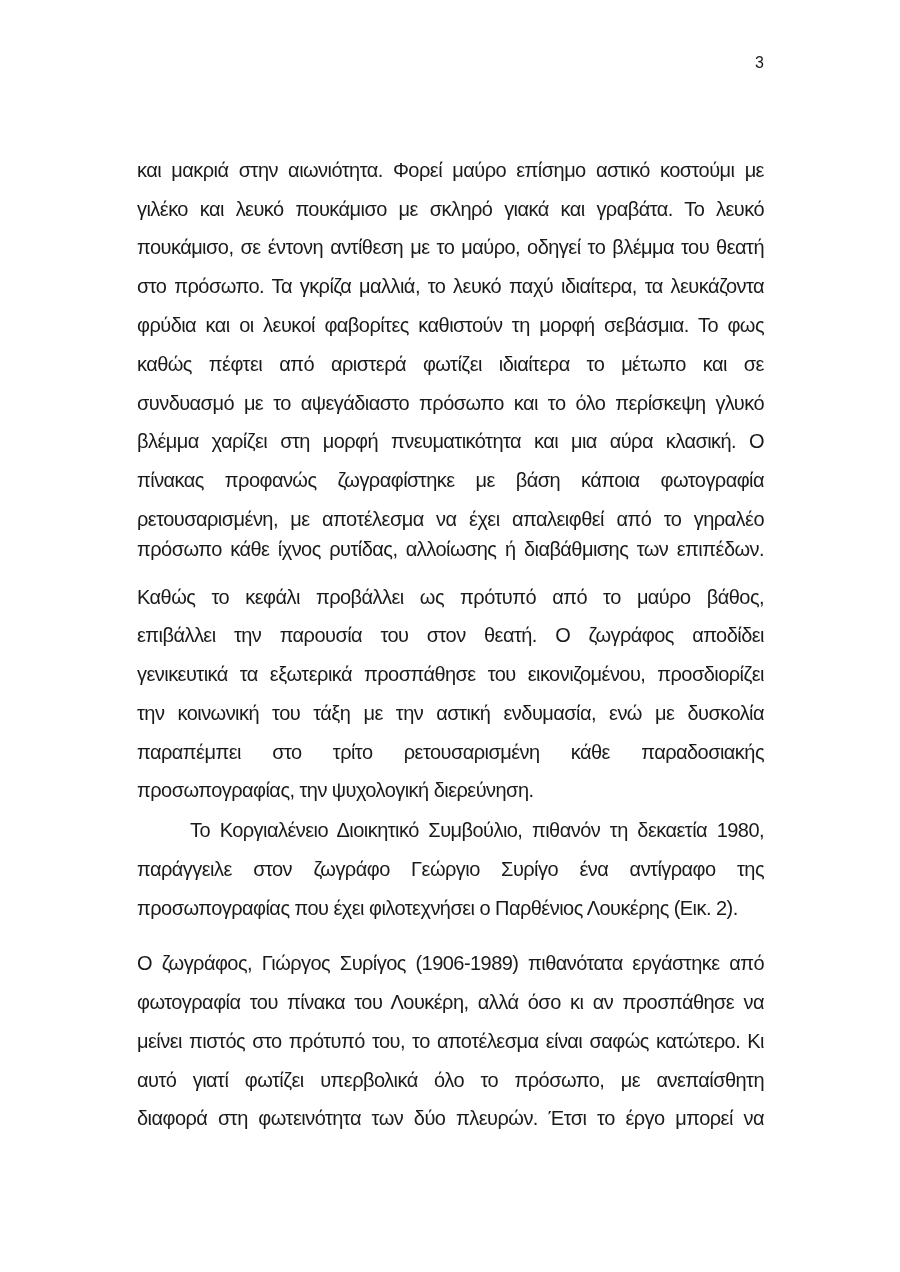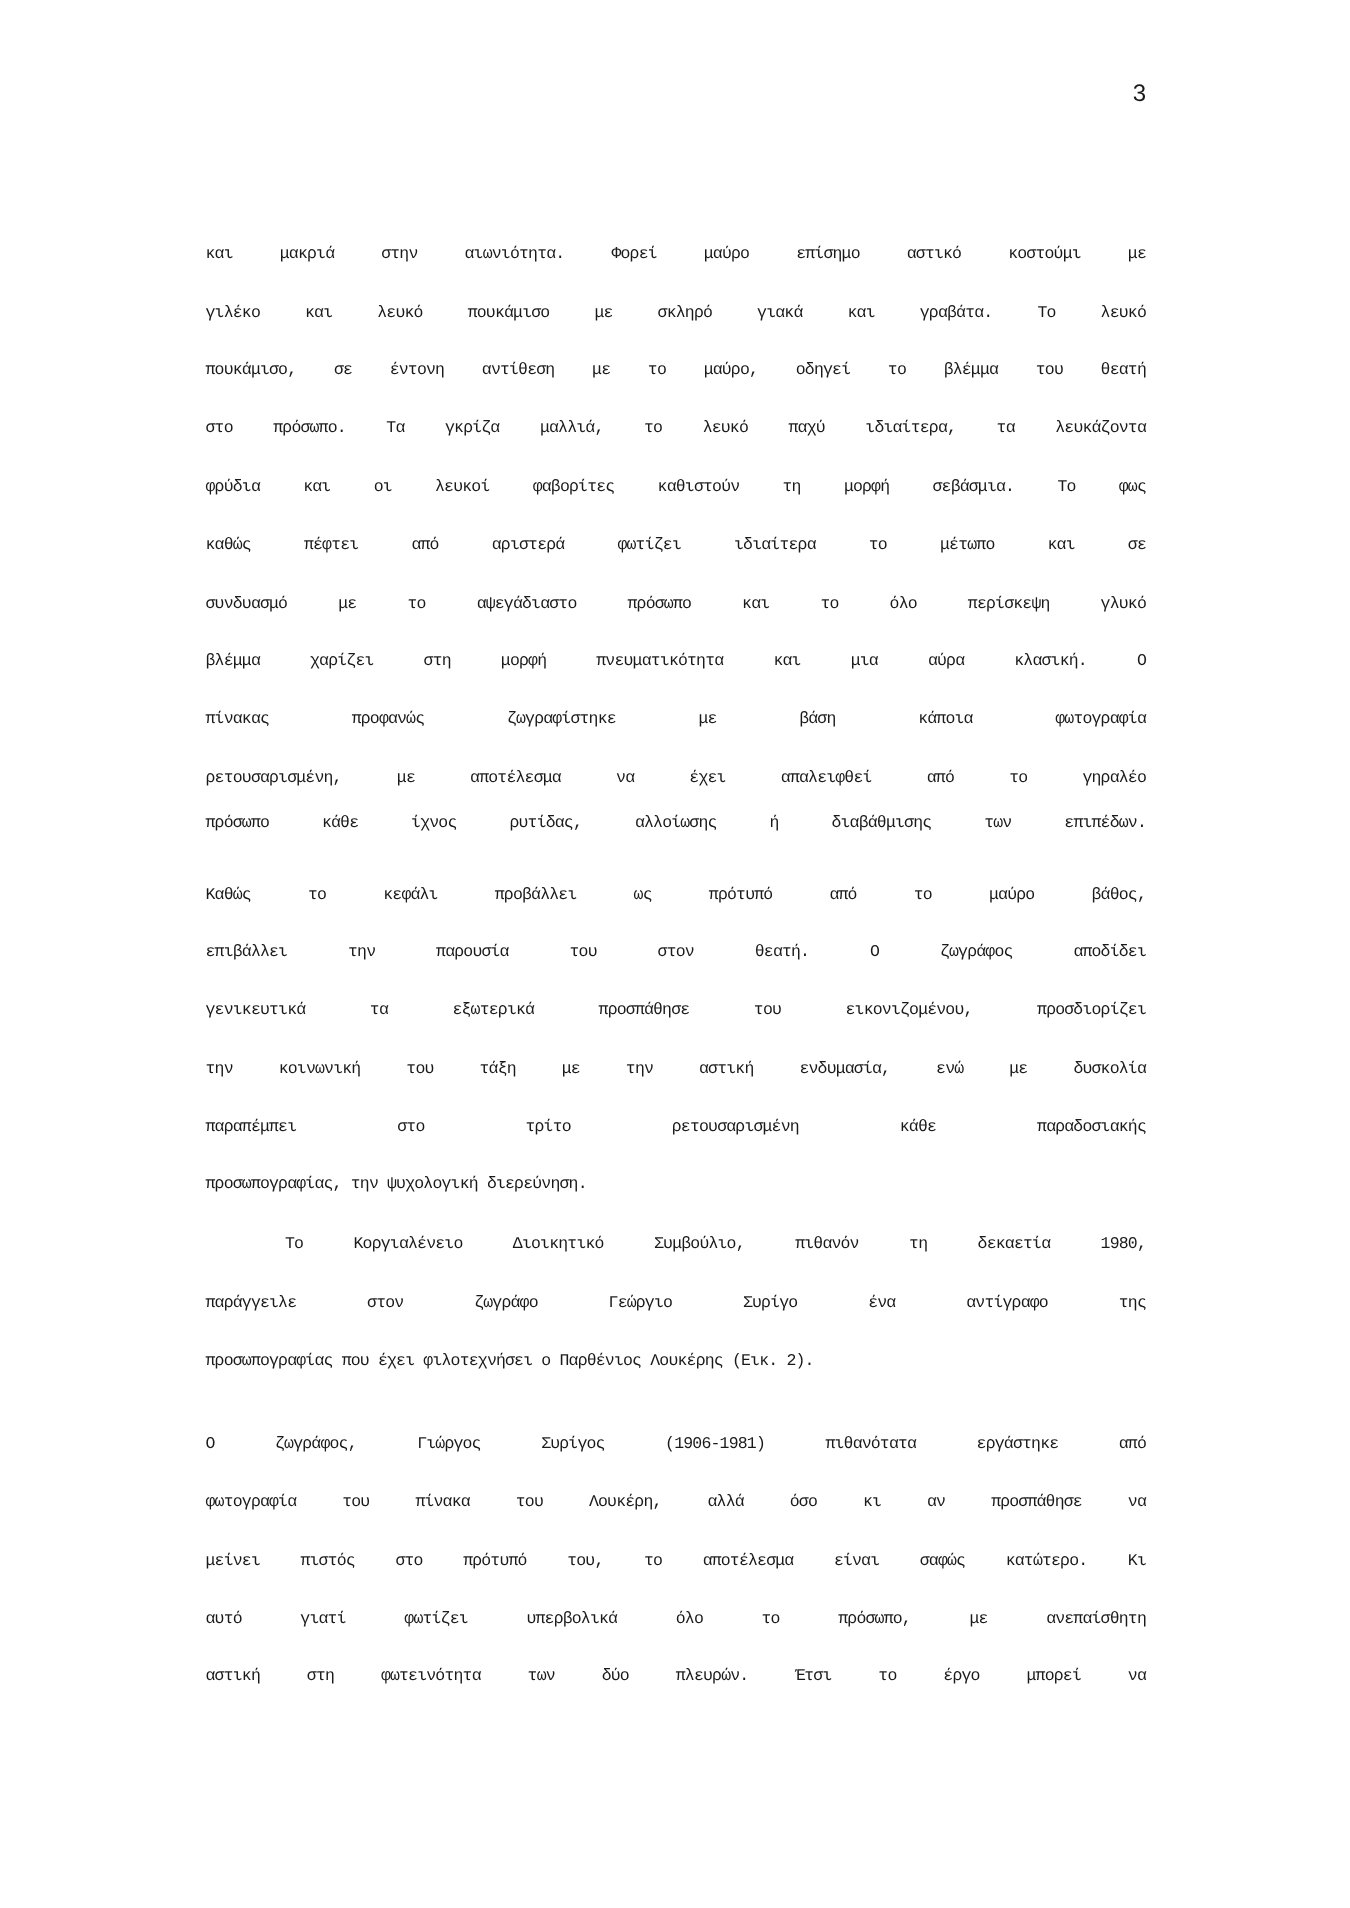--- a/index.html
+++ b/index.html
@@ -4,21 +4,21 @@
   <style>
     html, body { margin: 0; padding: 0; background: #ffffff; }
     body { width: 900px; height: 1272px; position: relative; overflow: hidden; }
     .page { position: absolute; left: 0; top: 0; width: 900px; height: 1272px; background: #fff; }
     .page-number {
       position: absolute; left: 740px; top: 54px; width: 24px; text-align: right;
       font-family: "Liberation Sans", sans-serif; font-size: 16px; color: #1a1a1a;
     }
     .line {
       position: absolute; left: 137px; width: 627px; height: 26px; line-height: 26px;
-      font-family: Liberation Mono, monospace; font-size: 11px; color: #1a1a1a;
+      font-family: Liberation Sans, sans-serif; font-size: 20px; color: #1a1a1a;
       white-space: nowrap; text-align: justify; text-align-last: justify;
       letter-spacing: -0.55px; word-spacing: 0px;
     }
     .line.last { text-align-last: left; }
     .line.indent { left: 190px; width: 574px; }
   </style>
 </head>
 <body>
 
 <div class="page">
@@ -44,19 +44,19 @@
     <div class="line last" style="top:777px">προσωπογραφίας, την ψυχολογική διερεύνηση.</div>
   </div>
 
   <div>
     <div class="line indent" style="top:817px">Το Κοργιαλένειο Διοικητικό Συμβούλιο, πιθανόν τη δεκαετία 1980,</div>
     <div class="line" style="top:856px">παράγγειλε στον ζωγράφο Γεώργιο Συρίγο ένα  αντίγραφο της</div>
     <div class="line last" style="top:895px">προσωπογραφίας που έχει φιλοτεχνήσει ο Παρθένιος Λουκέρης (Εικ. 2).</div>
   </div>
 
   <div>
-    <div class="line" style="top:950px">Ο ζωγράφος, Γιώργος Συρίγος (1906-1981) πιθανότατα εργάστηκε από</div>
+    <div class="line" style="top:950px">Ο ζωγράφος, Γιώργος Συρίγος (1906-1989) πιθανότατα εργάστηκε από</div>
     <div class="line" style="top:989px">φωτογραφία του πίνακα του Λουκέρη, αλλά όσο κι αν προσπάθησε να</div>
     <div class="line" style="top:1028px">μείνει πιστός στο πρότυπό του, το αποτέλεσμα είναι σαφώς κατώτερο. Κι</div>
     <div class="line" style="top:1067px">αυτό γιατί φωτίζει υπερβολικά όλο το πρόσωπο, με ανεπαίσθητη</div>
-    <div class="line" style="top:1105px">αστική στη φωτεινότητα των δύο πλευρών. Έτσι το έργο μπορεί να</div>
+    <div class="line" style="top:1105px">διαφορά στη φωτεινότητα των δύο πλευρών. Έτσι το έργο μπορεί να</div>
   </div>
 </div>
 
 </body></html>

